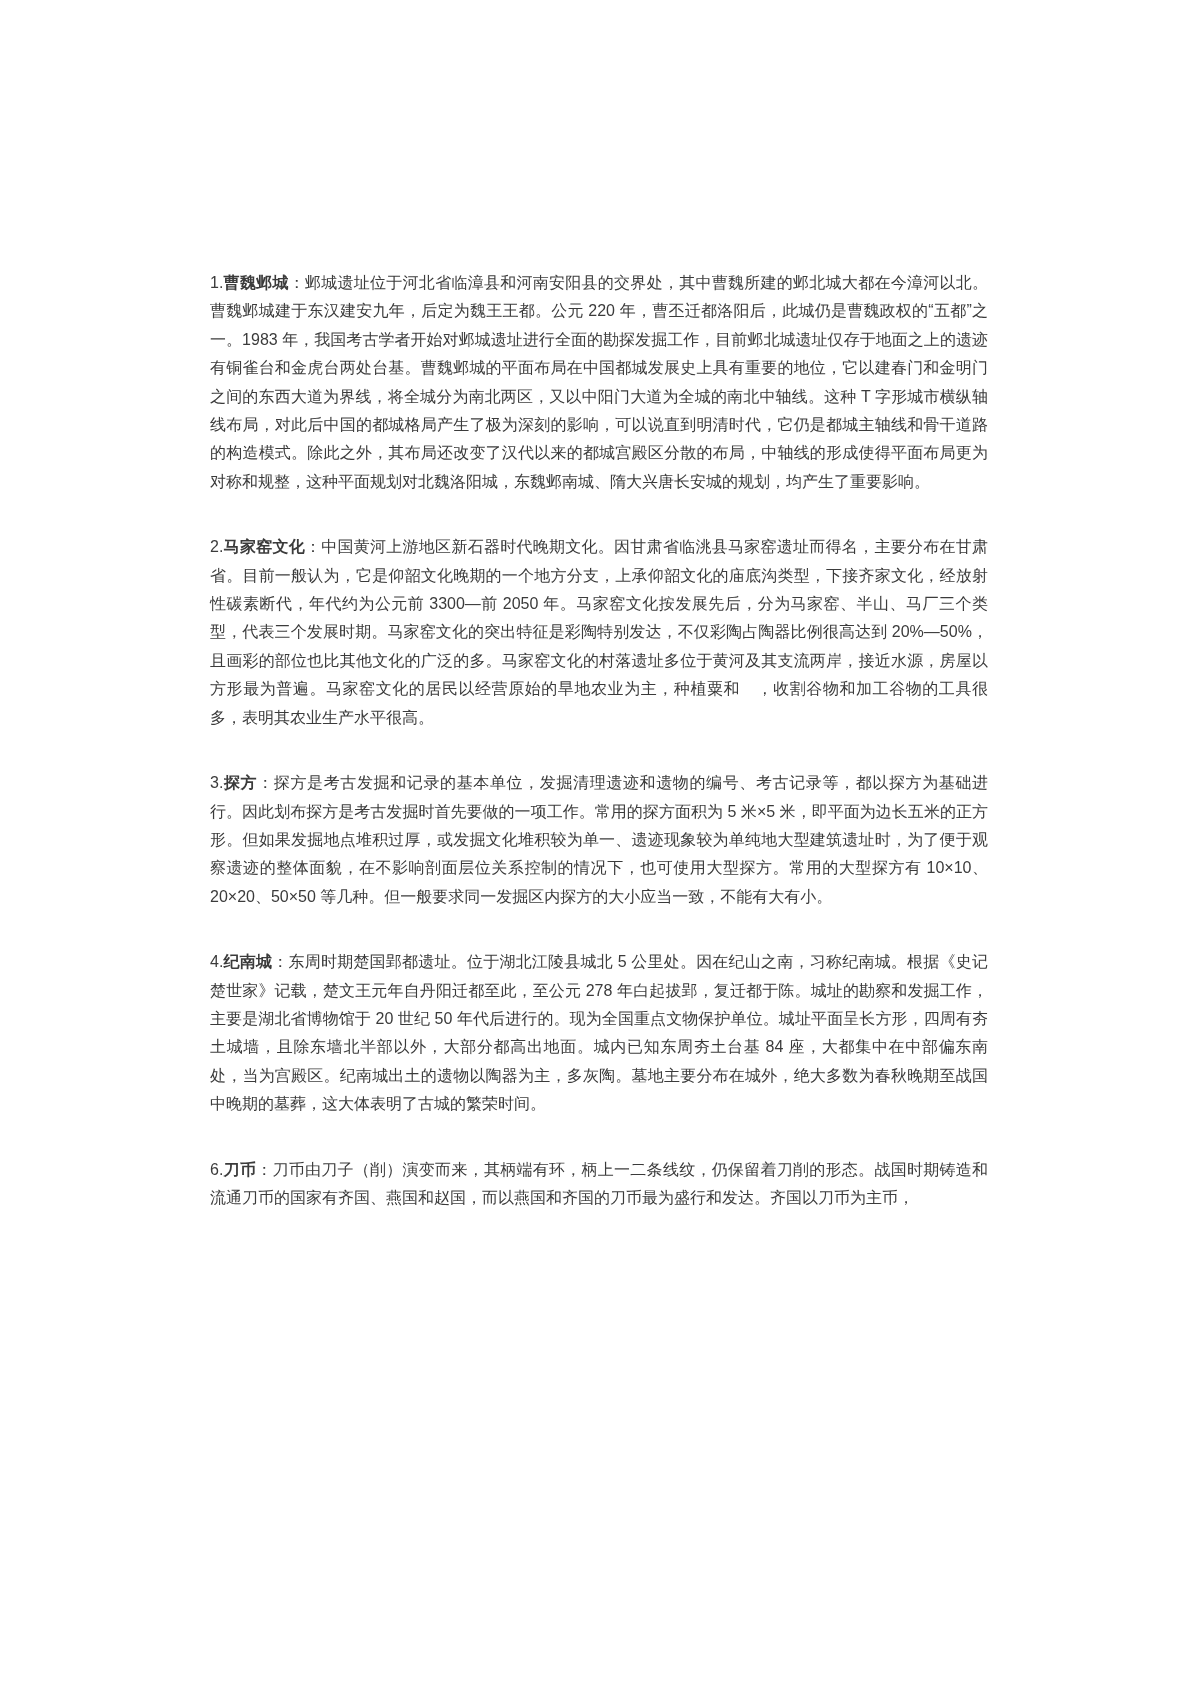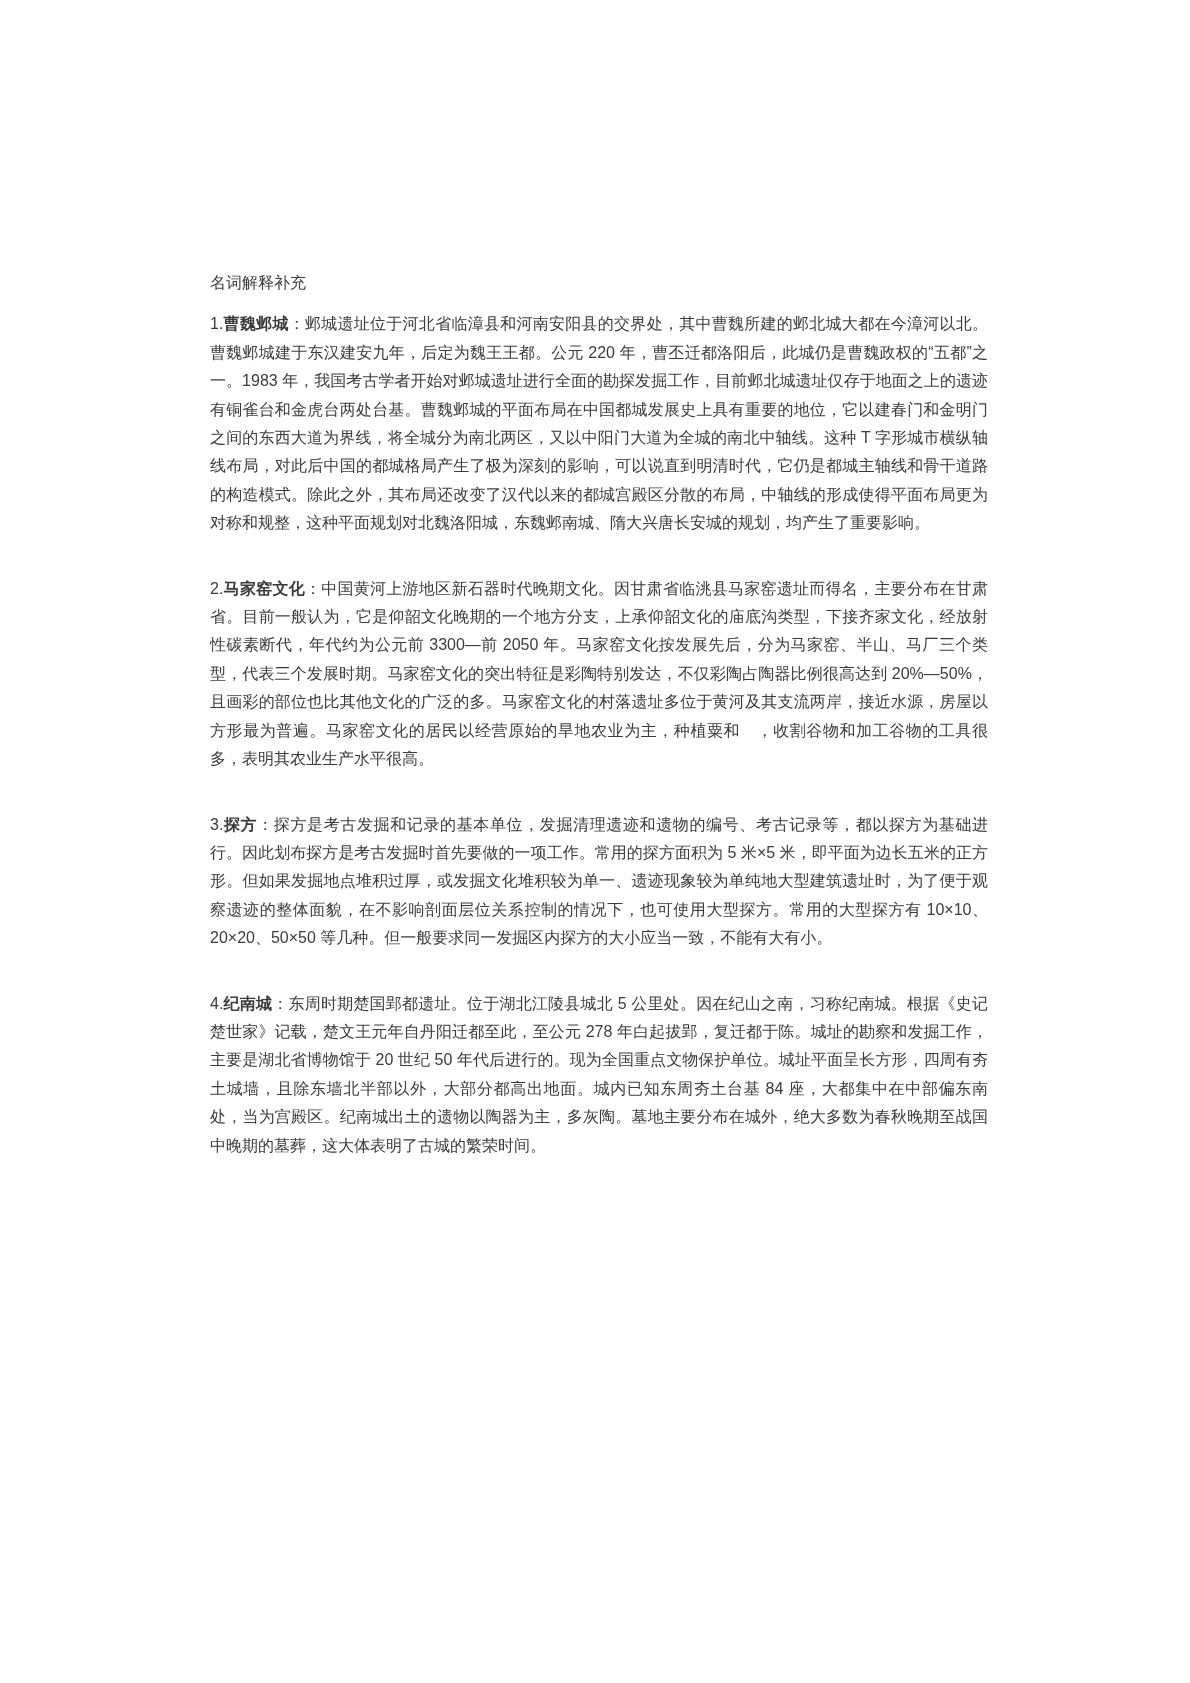--- a/index.html
+++ b/index.html
@@ -42,26 +42,26 @@
   .entry-num, .entry-body {
     font-weight: 400;
   }
 </style>
 </head>
 <body>
 
 <div class="page">
   <div class="content">
 
-    <p class="doc-title">名词解释补充</p>
 
     <p class="entry"><span class="entry-num">1.</span><span class="entry-term">曹魏邺城</span><span class="entry-body">：邺城遗址位于河北省临漳县和河南安阳县的交界处，其中曹魏所建的邺北城大都在今漳河以北。曹魏邺城建于东汉建安九年，后定为魏王王都。公元 220 年，曹丕迁都洛阳后，此城仍是曹魏政权的“五都”之一。1983 年，我国考古学者开始对邺城遗址进行全面的勘探发掘工作，目前邺北城遗址仅存于地面之上的遗迹有铜雀台和金虎台两处台基。曹魏邺城的平面布局在中国都城发展史上具有重要的地位，它以建春门和金明门之间的东西大道为界线，将全城分为南北两区，又以中阳门大道为全城的南北中轴线。这种 T 字形城市横纵轴线布局，对此后中国的都城格局产生了极为深刻的影响，可以说直到明清时代，它仍是都城主轴线和骨干道路的构造模式。除此之外，其布局还改变了汉代以来的都城宫殿区分散的布局，中轴线的形成使得平面布局更为对称和规整，这种平面规划对北魏洛阳城，东魏邺南城、隋大兴唐长安城的规划，均产生了重要影响。</span></p>
 
     <p class="entry"><span class="entry-num">2.</span><span class="entry-term">马家窑文化</span><span class="entry-body">：中国黄河上游地区新石器时代晚期文化。因甘肃省临洮县马家窑遗址而得名，主要分布在甘肃省。目前一般认为，它是仰韶文化晚期的一个地方分支，上承仰韶文化的庙底沟类型，下接齐家文化，经放射性碳素断代，年代约为公元前 3300—前 2050 年。马家窑文化按发展先后，分为马家窑、半山、马厂三个类型，代表三个发展时期。马家窑文化的突出特征是彩陶特别发达，不仅彩陶占陶器比例很高达到 20%—50%，且画彩的部位也比其他文化的广泛的多。马家窑文化的村落遗址多位于黄河及其支流两岸，接近水源，房屋以方形最为普遍。马家窑文化的居民以经营原始的旱地农业为主，种植粟和　，收割谷物和加工谷物的工具很多，表明其农业生产水平很高。</span></p>
 
     <p class="entry"><span class="entry-num">3.</span><span class="entry-term">探方</span><span class="entry-body">：探方是考古发掘和记录的基本单位，发掘清理遗迹和遗物的编号、考古记录等，都以探方为基础进行。因此划布探方是考古发掘时首先要做的一项工作。常用的探方面积为 5 米×5 米，即平面为边长五米的正方形。但如果发掘地点堆积过厚，或发掘文化堆积较为单一、遗迹现象较为单纯地大型建筑遗址时，为了便于观察遗迹的整体面貌，在不影响剖面层位关系控制的情况下，也可使用大型探方。常用的大型探方有 10×10、20×20、50×50 等几种。但一般要求同一发掘区内探方的大小应当一致，不能有大有小。</span></p>
 
     <p class="entry"><span class="entry-num">4.</span><span class="entry-term">纪南城</span><span class="entry-body">：东周时期楚国郢都遗址。位于湖北江陵县城北 5 公里处。因在纪山之南，习称纪南城。根据《史记 楚世家》记载，楚文王元年自丹阳迁都至此，至公元 278 年白起拔郢，复迁都于陈。城址的勘察和发掘工作，主要是湖北省博物馆于 20 世纪 50 年代后进行的。现为全国重点文物保护单位。城址平面呈长方形，四周有夯土城墙，且除东墙北半部以外，大部分都高出地面。城内已知东周夯土台基 84 座，大都集中在中部偏东南处，当为宫殿区。纪南城出土的遗物以陶器为主，多灰陶。墓地主要分布在城外，绝大多数为春秋晚期至战国中晚期的墓葬，这大体表明了古城的繁荣时间。</span></p>
 
 
+    <p class="entry"><span class="entry-num">6.</span><span class="entry-term">刀币</span><span class="entry-body">：刀币由刀子（削）演变而来，其柄端有环，柄上一二条线纹，仍保留着刀削的形态。战国时期铸造和流通刀币的国家有齐国、燕国和赵国，而以燕国和齐国的刀币最为盛行和发达。齐国以刀币为主币，</span></p>
 
   </div>
 </div>
 
 </body></html>

